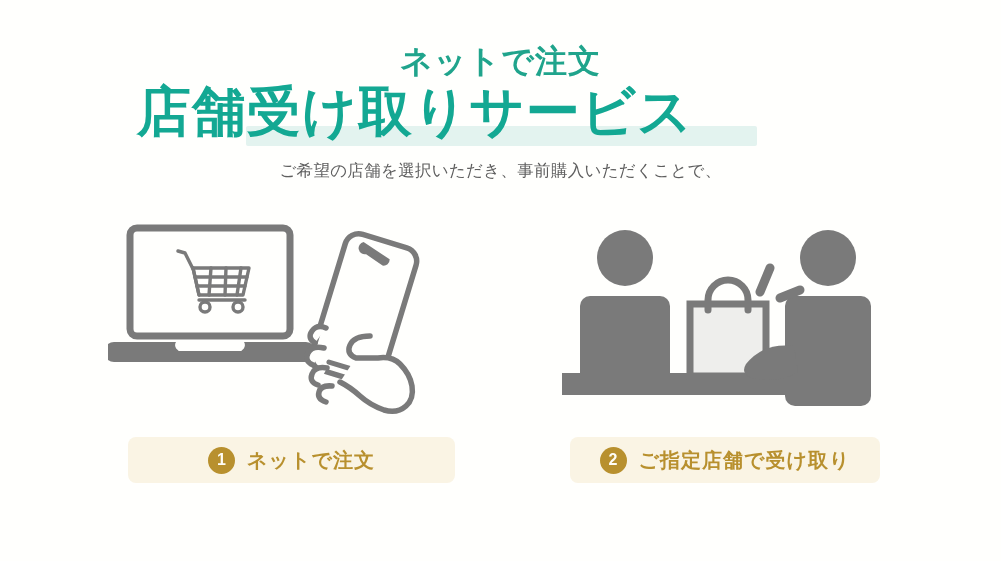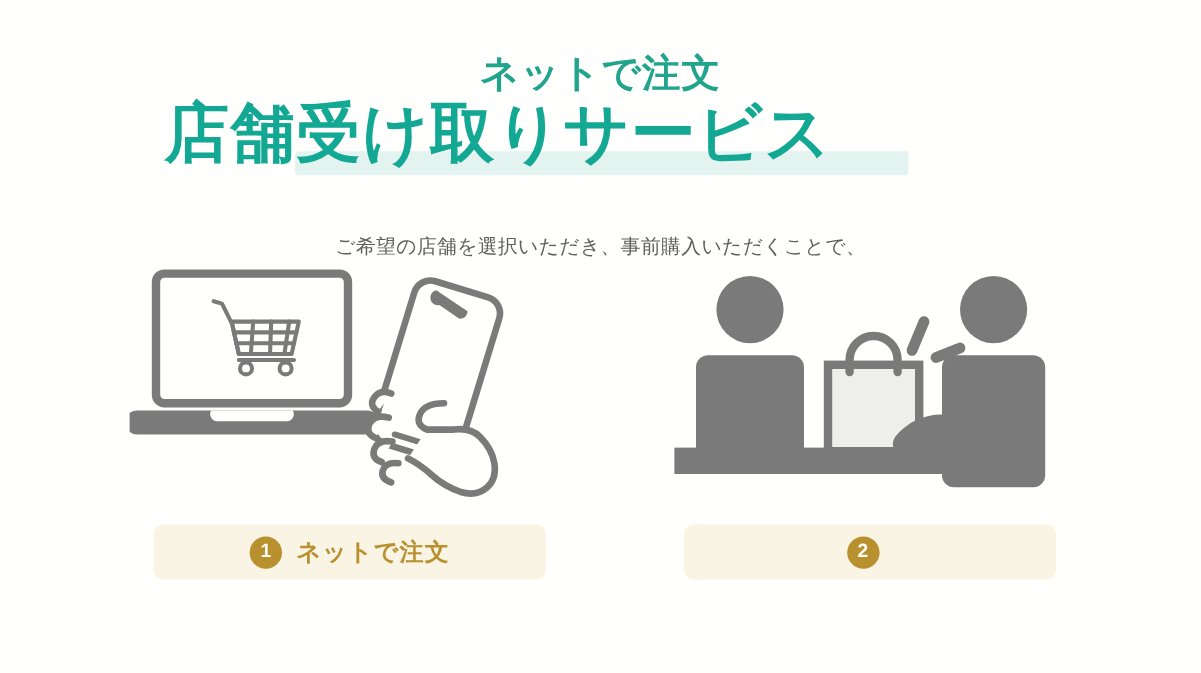--- a/index.html
+++ b/index.html
@@ -66,21 +66,21 @@
     position: absolute;
     top: 155px;
     left: 0;
     width: 1001px;
     text-align: center;
     font-size: 16.5px;
     color: #5e5e5e;
     line-height: 1.85;
     letter-spacing: 0.3px;
   }
-  .subtitle span { display: block; margin-top: 36px; }
+  .subtitle span { display: block; }
 
   
   .illus {
     position: absolute;
   }
   #illus-order { left: 108px; top: 218px; }
   #illus-pickup { left: 548px; top: 218px; }
 
   
   .pill {
@@ -208,15 +208,16 @@
     </svg>
   </div>
 
   <div class="pill" id="pill-1">
     <span class="badge">1</span>
     <span class="pill-label">ネットで注文</span>
   </div>
 
   <div class="pill" id="pill-2">
     <span class="badge">2</span>
+    <span class="pill-label">ご指定店舗で受け取り</span>
   </div>
 
 </div>
 
 </body></html>

